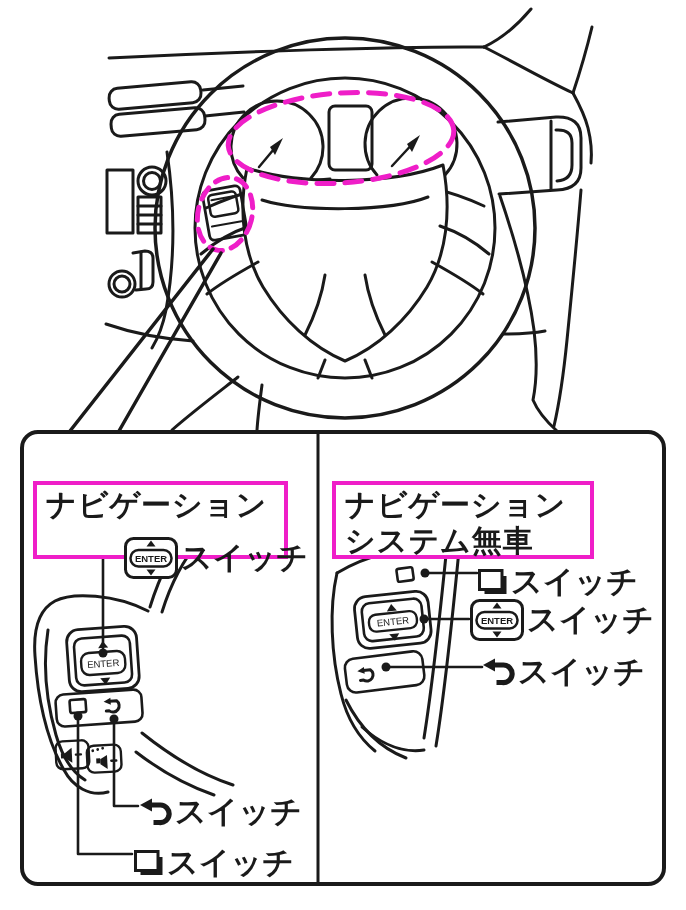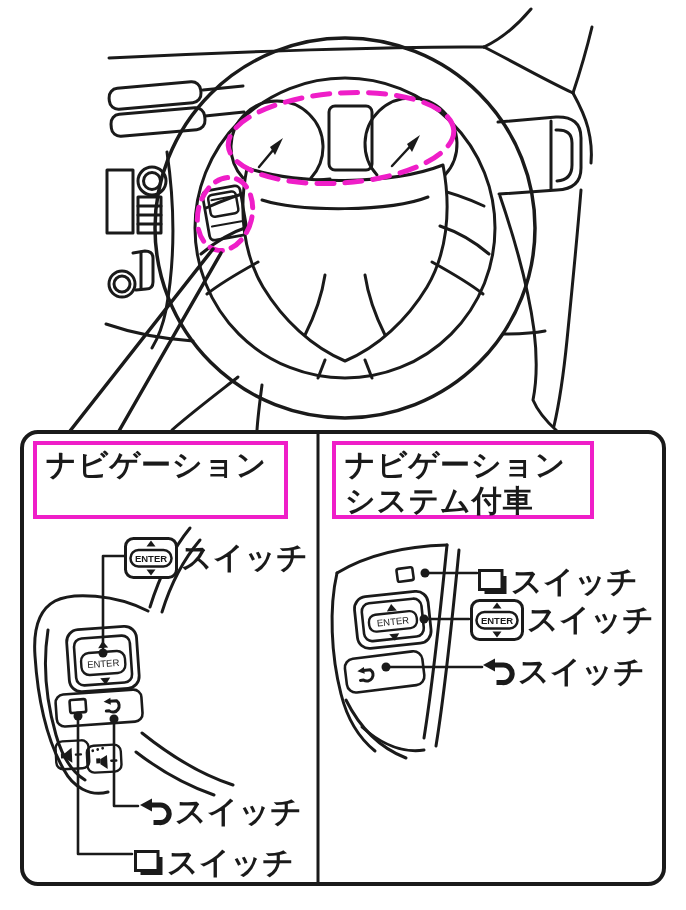--- a/index.html
+++ b/index.html
@@ -4,21 +4,21 @@
 <style>
   html,body{margin:0;padding:0;background:#fff;}
   .canvas{
     position:relative;width:686px;height:910px;background:#fff;
     font-family:"Liberation Sans","DejaVu Sans",sans-serif;color:#1a1a1a;overflow:hidden;
   }
   svg.art{position:absolute;left:0;top:0;}
   .hdr{
     position:absolute;box-sizing:border-box;border:4px solid #ef1ec8;background:#fff;
     font-size:30px;line-height:36px;font-weight:600;letter-spacing:1px;
-    padding:2px 4px 2px 9px;white-space:nowrap;
+    padding:2px 4px 2px 9px;white-space:nowrap;margin-top:40px;
   }
   .hdr span{display:block;}
   .lbl{
     position:absolute;display:flex;align-items:center;gap:3px;
     font-size:31px;font-weight:600;white-space:nowrap;
   }
   .lbl svg{flex:0 0 auto;display:block;}
   .ent-txt{font-size:9.5px;font-weight:700;letter-spacing:0;}
 </style>
 </head>
@@ -207,21 +207,21 @@
       </g>
     </g>
   </svg>
 
   <div class="hdr" style="left:33px;top:441px;width:255px;height:78px;">
     <span>ナビゲーション</span>
   </div>
 
   <div class="hdr" style="left:332px;top:441px;width:262px;height:78px;">
     <span>ナビゲーション</span>
-    <span>システム付車</span>
+    <span>システム無車</span>
   </div>
 
   <div class="lbl" style="left:124px;top:537px;">
     <svg width="54" height="42" viewBox="0 0 54 42">
       <rect x="1.5" y="1.5" width="51" height="39" rx="8" fill="#fff" stroke="#1a1a1a" stroke-width="3"></rect>
       <polygon points="22.5,9.5 31.5,9.5 27,3.5" fill="#1a1a1a"></polygon>
       <rect x="6.5" y="13" width="41" height="16.5" rx="8" fill="none" stroke="#1a1a1a" stroke-width="2.5"></rect>
       <text class="ent-txt" x="27" y="24.5" text-anchor="middle" fill="#1a1a1a" font-size="9">ENTER</text>
       <polygon points="22.5,32.5 31.5,32.5 27,38.5" fill="#1a1a1a"></polygon>
     </svg>

